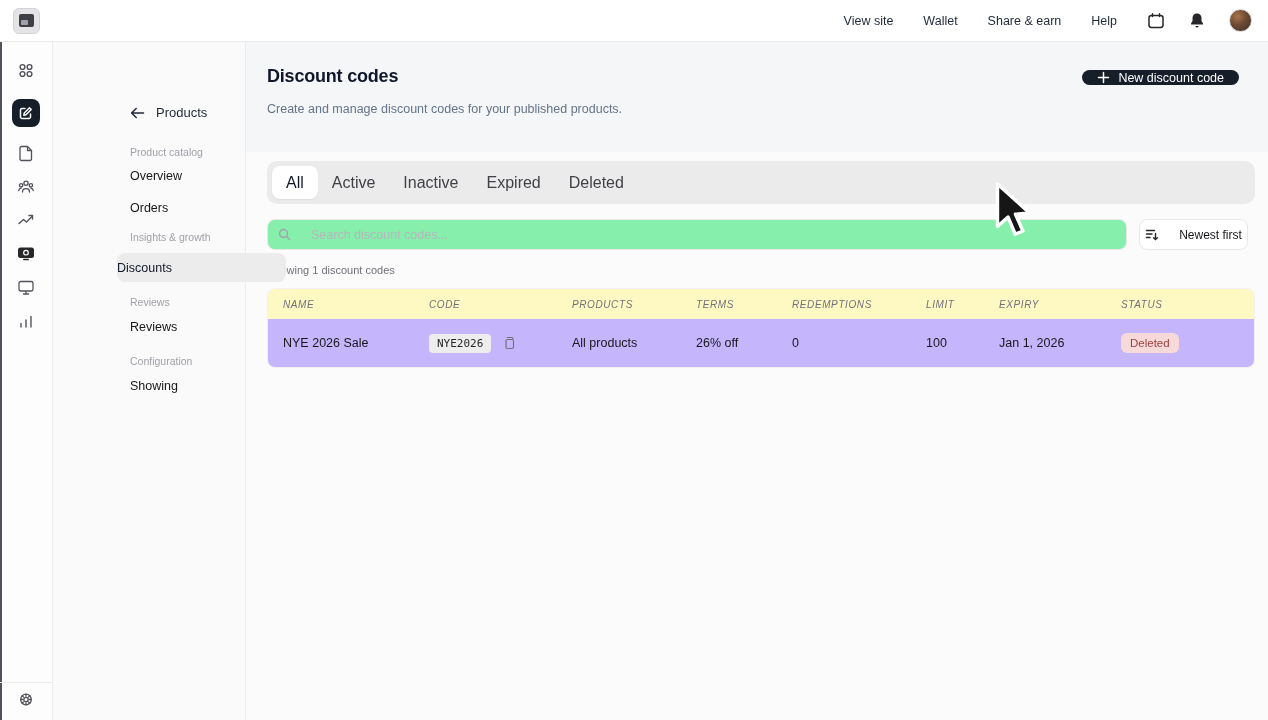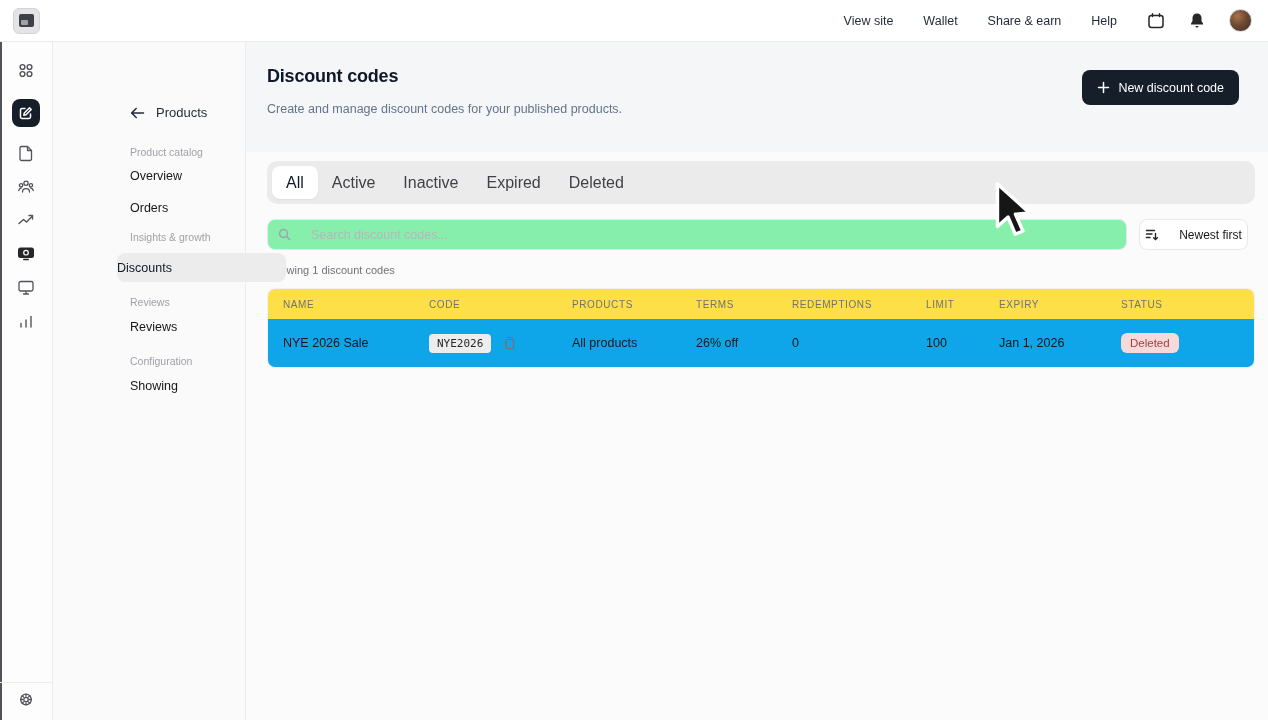--- a/index.html
+++ b/index.html
@@ -57,21 +57,21 @@
     position:absolute; left:64px; top:211px; width:169px; height:29px;
     background:#ececec; border-radius:8px; display:flex; align-items:center;
     font-size:12.5px; color:#111827; cursor:pointer;
   }
   
   .main { position:absolute; top:42px; left:246px; width:1022px; height:678px; background:#fbfbfb; }
   .header-band { position:absolute; top:0; left:0; width:1022px; height:110px; background:#f5f6f7; }
   .page-title { position:absolute; top:24px; left:21px; font-size:18px; font-weight:700; color:#0f172a; letter-spacing:-0.2px; }
   .page-subtitle { position:absolute; top:60px; left:21px; font-size:12.5px; color:#64748b; }
   .new-btn {
-    position:absolute; top:28px; right:29px; height:35px;
+    position:absolute; top:28px; right:29px; height:15px;
     background:#161e2a; color:#ffffff; border:none; border-radius:8px;
     display:flex; align-items:center; gap:8px; padding:0 15px;
     font-size:12.5px; font-family:"Liberation Sans", sans-serif; cursor:pointer;
   }
   
   .tabs {
     position:absolute; top:119px; left:21px; width:988px; height:43px;
     background:#ebebec; border-radius:10px; display:flex; align-items:center; padding:0 5px;
   }
   .tab {
@@ -102,25 +102,25 @@
   .table-card {
     position:absolute; top:246px; left:21px; width:988px;
     background:#ffffff; border-radius:8px; overflow:hidden;
     border:1px solid #f1f1f1;
   }
   .trow {
     display:grid;
     grid-template-columns:146px 143px 124px 96px 134px 73px 122px 1fr;
     align-items:center; padding:0 15px;
   }
-  .thead { height:30px; background:#fde047; }
+  .thead { height:30px; background:#fef9c3;font-style:italic; }
   .thead div {
     font-size:10px; color:#71717a; letter-spacing:0.6px; font-weight:500;
   }
-  .tbody-row { height:48px; background:#0ea5e9; font-size:12.5px; color:#18181b; }
+  .tbody-row { height:48px; background:#c4b5fd; font-size:12.5px; color:#18181b; }
   .code-cell { display:flex; align-items:center; gap:11px; }
   .code-chip {
     background:#ededee; border-radius:4px; padding:3px 8px;
     font-family:"DejaVu Sans Mono", monospace; font-size:11px; color:#27272a;
   }
   .status-badge {
     display:inline-block; background:#f7d9d9; color:#9c4242;
     font-size:11.5px; font-weight:500; padding:4px 9px; border-radius:6px;
   }
   

